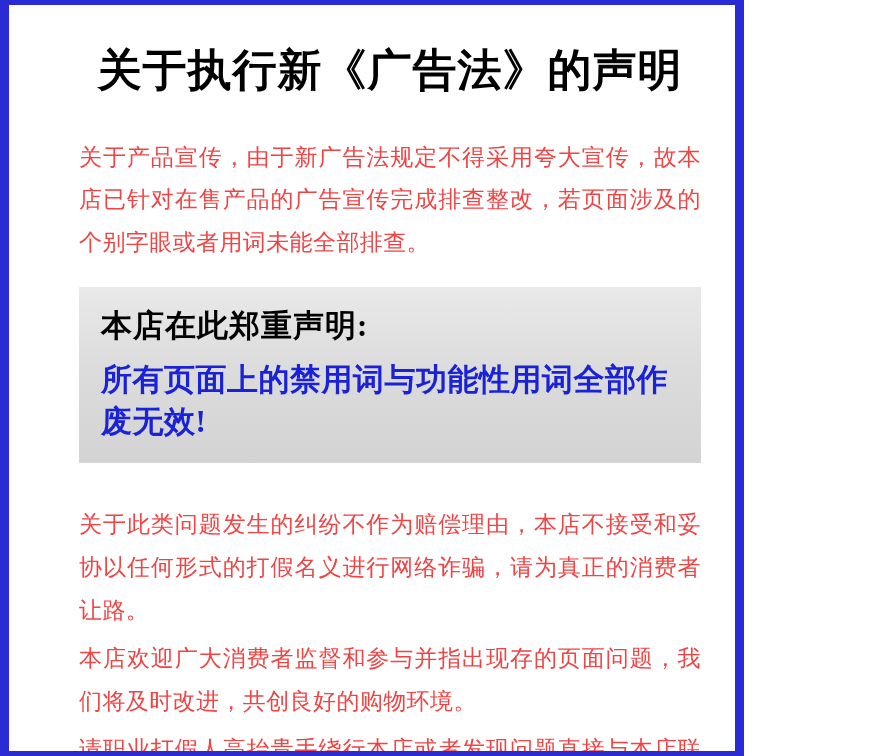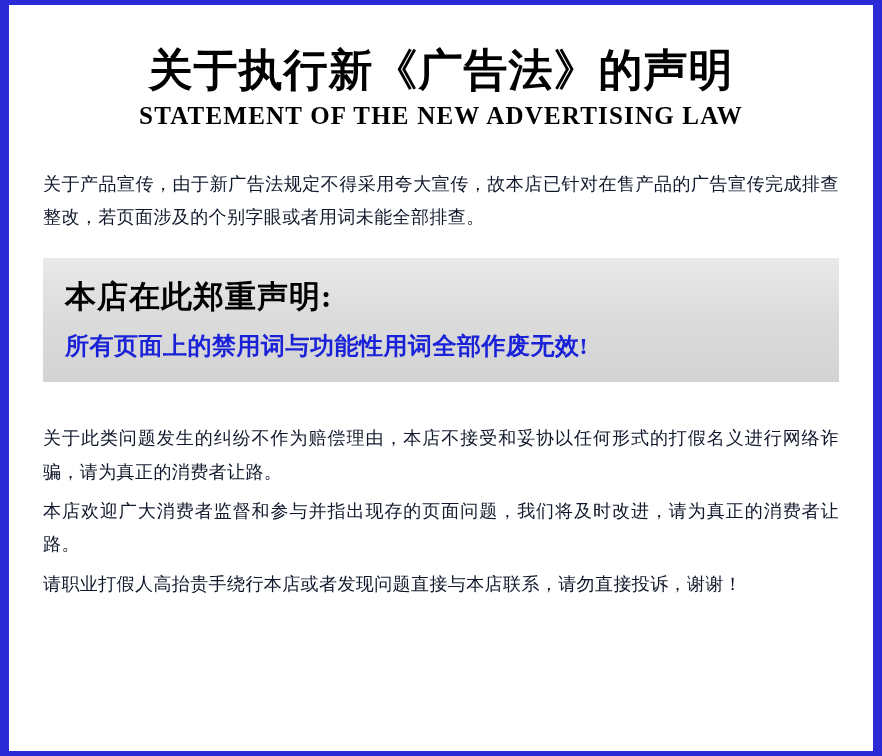--- a/index.html
+++ b/index.html
@@ -7,29 +7,30 @@
     padding: 0;
     background: #ffffff;
   }
   body {
     width: 882px;
     height: 756px;
     font-family: "Liberation Sans", sans-serif;
   }
   .page {
     box-sizing: border-box;
-    width: 882px;
+    width: 744px;
     height: 756px;
     border-left: 9px solid #2b2bd6;
     border-right: 9px solid #2b2bd6;
     border-top: 5px solid #2b2bd6;
     border-bottom: 5px solid #2b2bd6;
     background: #ffffff;
     position: relative;
     overflow: hidden;
+    padding-left: 36px;
   }
   .inner {
     padding: 26px 34px 0 34px;
   }
   .title-cn {
     text-align: center;
     font-family: "Liberation Serif", serif;
     font-weight: bold;
     font-size: 44px;
     letter-spacing: 1px;
@@ -41,23 +42,23 @@
     text-align: center;
     font-family: "Liberation Serif", serif;
     font-weight: bold;
     font-size: 25px;
     letter-spacing: 1.2px;
     color: #000000;
     margin: 0 0 10px 0;
   }
   .para {
     font-family: Liberation Sans, sans-serif;
-    font-size: 18px;
+    font-size: 23px;
     line-height: 1.85;
-    color: #0f172a;
+    color: #ef4444;
     letter-spacing: 0.4px;
     text-align: justify;
   }
   .para-intro {
     margin-top: 38px;
     margin-bottom: 22px;
   }
   .callout {
     background: linear-gradient(to bottom, #e9e9e9 0%, #dcdcdc 45%, #d3d3d3 100%);
     padding: 18px 22px 20px 22px;
@@ -67,48 +68,47 @@
     font-family: "Liberation Serif", serif;
     font-weight: bold;
     font-size: 31px;
     color: #000000;
     letter-spacing: 1px;
     margin-bottom: 12px;
   }
   .callout-line2 {
     font-family: "Liberation Serif", serif;
     font-weight: bold;
-    font-size: 24px;
+    font-size: 31px;
     color: #1a22d8;
     letter-spacing: 0.5px;
   }
   .body-block {
     margin-top: 34px;
   }
   .body-block p {
     margin: 0 0 6px 0;
   }
 </style>
 </head>
 <body>
 
 <div class="page">
   <div class="inner">
 
     <h1 class="title-cn">关于执行新《广告法》的声明</h1>
 
-    <h2 class="title-en">STATEMENT OF THE NEW ADVERTISING LAW</h2>
 
     <p class="para para-intro">关于产品宣传，由于新广告法规定不得采用夸大宣传，故本店已针对在售产品的广告宣传完成排查整改，若页面涉及的个别字眼或者用词未能全部排查。</p>
 
     <div class="callout">
       <div class="callout-line1">本店在此郑重声明:</div>
       <div class="callout-line2">所有页面上的禁用词与功能性用词全部作废无效!</div>
     </div>
 
     <div class="body-block">
       <p class="para">关于此类问题发生的纠纷不作为赔偿理由，本店不接受和妥协以任何形式的打假名义进行网络诈骗，请为真正的消费者让路。</p>
-      <p class="para">本店欢迎广大消费者监督和参与并指出现存的页面问题，我们将及时改进，请为真正的消费者让路。</p>
+      <p class="para">本店欢迎广大消费者监督和参与并指出现存的页面问题，我们将及时改进，共创良好的购物环境。</p>
       <p class="para">请职业打假人高抬贵手绕行本店或者发现问题直接与本店联系，请勿直接投诉，谢谢！</p>
     </div>
 
   </div>
 </div>
 
 </body></html>

